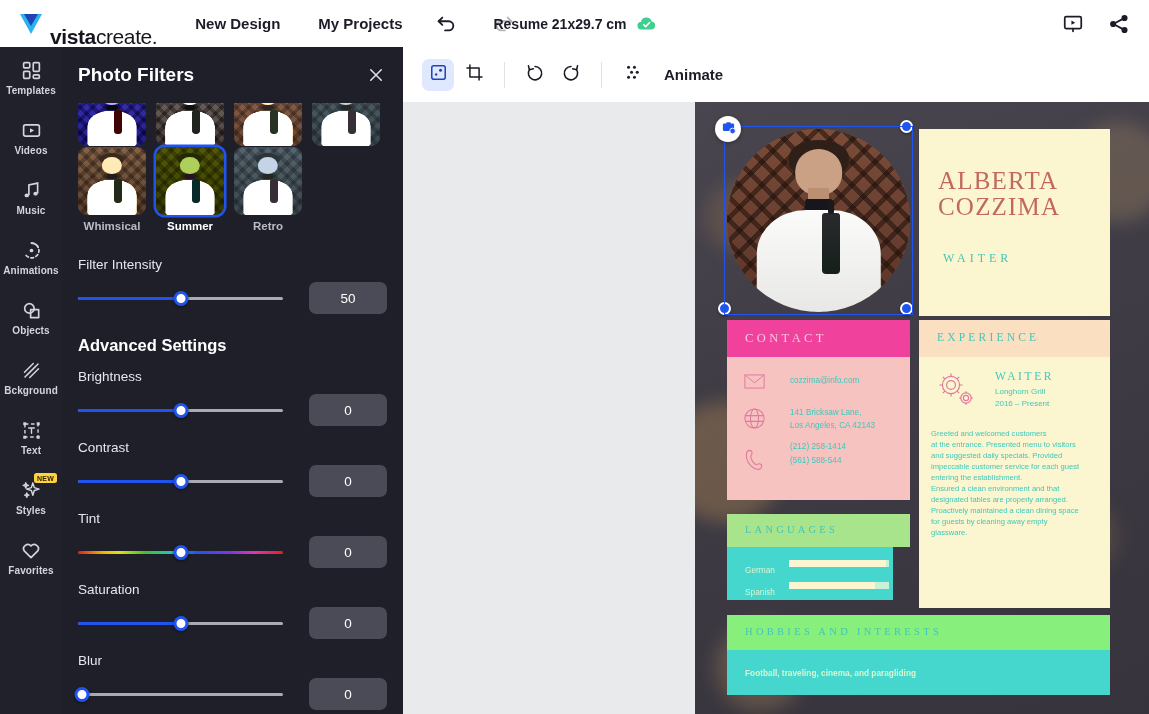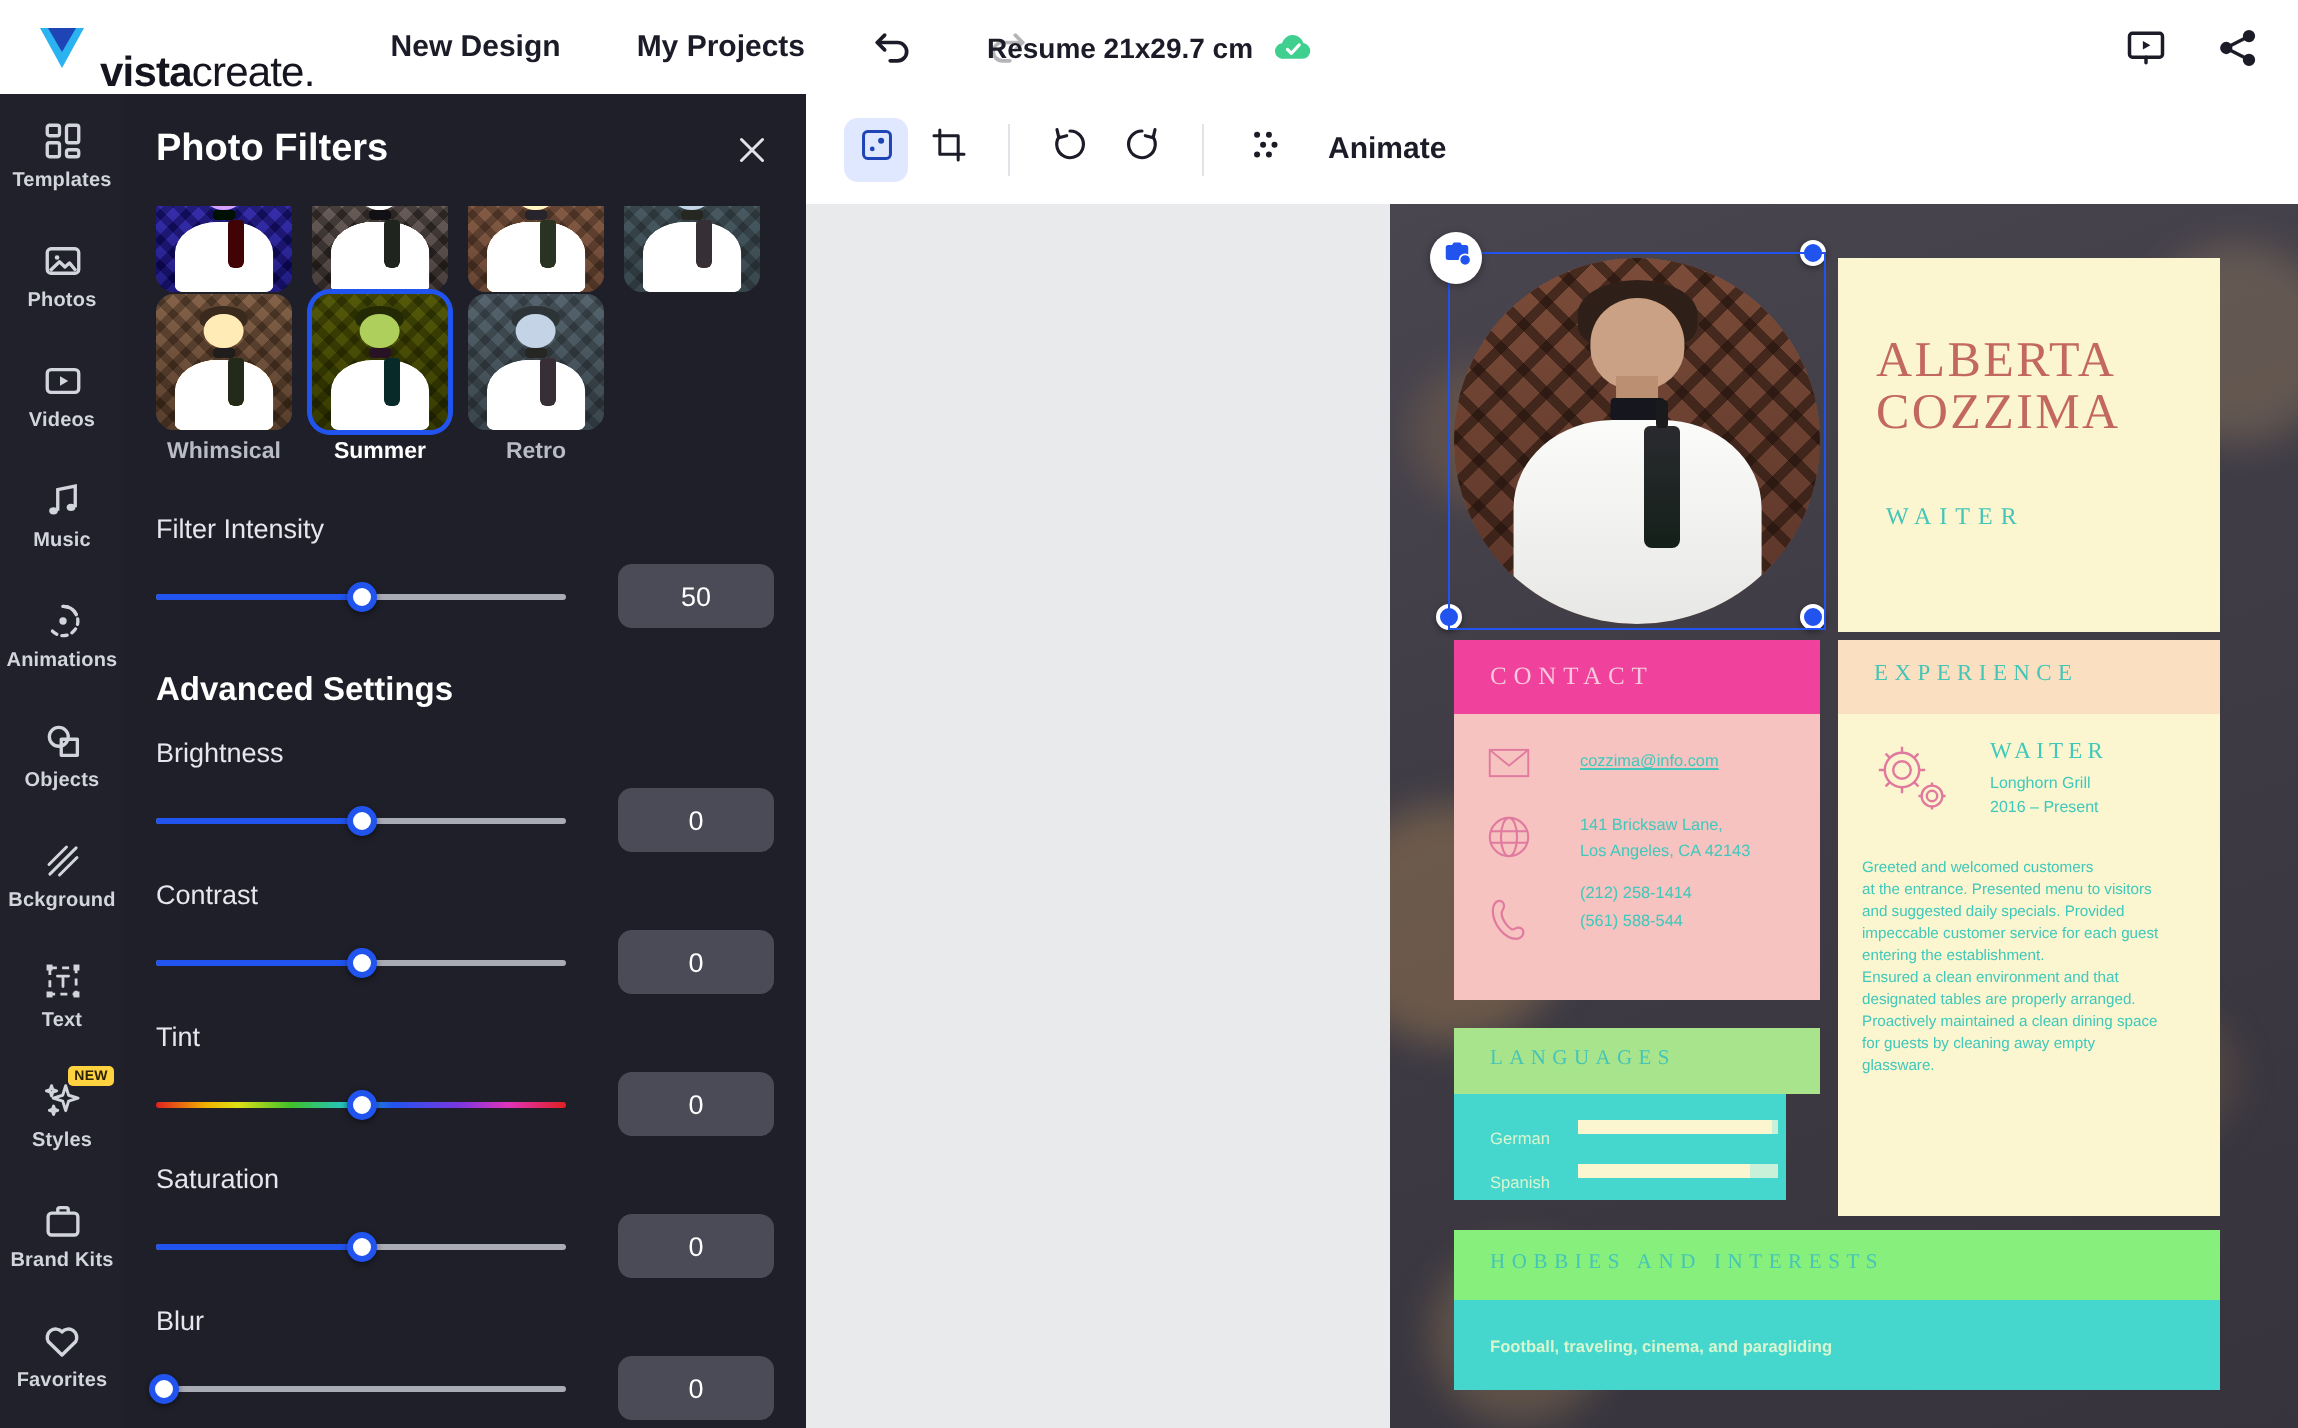--- a/index.html
+++ b/index.html
@@ -252,30 +252,20 @@
       <svg width="21" height="21" viewBox="0 0 24 24" fill="none" stroke="#d3d5dd" stroke-width="1.9">
         <rect x="3" y="3" width="7" height="6" rx="1.3"></rect>
           <rect x="14" y="3" width="7" height="10" rx="1.3"></rect>
         <rect x="3" y="13" width="7" height="8" rx="1.3"></rect>
           <rect x="14" y="17" width="7" height="4" rx="1.3"></rect>
       </svg>
     </span>
     <span class="rail-label">Templates</span>
   </div>
 
-  <div class="rail-item">
-    <span class="ric">
-      <svg width="21" height="21" viewBox="0 0 24 24" fill="none" stroke="#d3d5dd" stroke-width="1.9" stroke-linejoin="round">
-        <rect x="3" y="5" width="18" height="14" rx="2.2"></rect>
-        <circle cx="8.6" cy="10" r="1.3" fill="#d3d5dd" stroke="none"></circle>
-        <path d="M4.6 17.6 10 12.4l3.1 3 2.6-2.3 3.7 4.5"></path>
-      </svg>
-    </span>
-    <span class="rail-label">Photos</span>
-  </div>
 
   <div class="rail-item">
     <span class="ric">
       <svg width="21" height="21" viewBox="0 0 24 24" fill="none" stroke="#d3d5dd" stroke-width="1.9" stroke-linejoin="round">
         <rect x="3" y="5.5" width="18" height="13" rx="2.2"></rect>
         <path d="M10.3 9.3 15 12l-4.7 2.7z" fill="#d3d5dd" stroke="none"></path>
       </svg>
     </span>
     <span class="rail-label">Videos</span>
   </div>
@@ -340,29 +330,20 @@
     <span class="ric">
       <svg width="22" height="22" viewBox="0 0 24 24" fill="none" stroke="#d3d5dd" stroke-width="1.6" stroke-linejoin="round">
         <path d="M14 4.2 15.6 9.4 20.8 11 15.6 12.6 14 17.8 12.4 12.6 7.2 11 12.4 9.4z"></path>
         <path d="M6.3 4.2 7 6.3 9.1 7 7 7.7 6.3 9.8 5.6 7.7 3.5 7 5.6 6.3z"></path>
         <path d="M7.4 15.3 8 17l1.7.6-1.7.6-.6 1.7-.6-1.7L5.1 17.6 6.8 17z"></path>
       </svg>
     </span>
     <span class="rail-label">Styles</span>
   </div>
 
-  <div class="rail-item">
-    <span class="ric">
-      <svg width="21" height="21" viewBox="0 0 24 24" fill="none" stroke="#d3d5dd" stroke-width="1.9" stroke-linejoin="round">
-        <rect x="3.5" y="7.5" width="17" height="12.5" rx="2"></rect>
-        <path d="M9 7.5V5.6c0-.7.5-1.2 1.2-1.2h3.6c.7 0 1.2.5 1.2 1.2v1.9"></path>
-      </svg>
-    </span>
-    <span class="rail-label">Brand Kits</span>
-  </div>
 
   <div class="rail-item">
     <span class="ric">
       <svg width="22" height="22" viewBox="0 0 24 24" fill="none" stroke="#d3d5dd" stroke-width="1.9" stroke-linejoin="round">
         <path d="M12 20.2 4.6 13A4.6 4.6 0 0 1 12 7.6 4.6 4.6 0 0 1 19.4 13z"></path>
       </svg>
     </span>
     <span class="rail-label">Favorites</span>
   </div>
 </div>
@@ -617,21 +598,21 @@
       <div class="blk" style="left:32px;top:218px;width:183px;height:180px;background:#f6c3c1">
         <div style="position:absolute;left:0;top:0;width:183px;height:37px;background:#f0419c"></div>
         <div class="hdr-band" style="position:absolute;left:18px;top:11px;font-size:12.5px;color:#f8c8dd;letter-spacing:3.4px;">CONTACT</div>
 
         <span style="position:absolute;left:17px;top:54px;">
           <svg width="21" height="15" viewBox="0 0 24 17" fill="none" stroke="#e07a9e" stroke-width="1.1">
             <rect x="1" y="1" width="22" height="15"></rect>
               <path d="M1 1 12 10 23 1"></path>
           </svg>
         </span>
-        <div style="position:absolute;left:63px;top:56px;font-size:8.2px;color:#3fc8bb;text-decoration:underline;">cozzima@info.com</div>
+        <div style="position:absolute;left:63px;top:56px;font-size:8.2px;color:#3fc8bb;">cozzima@info.com</div>
 
         <span style="position:absolute;left:16px;top:87px;">
           <svg width="23" height="23" viewBox="0 0 24 24" fill="none" stroke="#e07a9e" stroke-width="1.1">
             <circle cx="12" cy="12" r="10"></circle>
               <ellipse cx="12" cy="12" rx="4.2" ry="10"></ellipse>
               <path d="M2.3 9h19.4M2.3 15h19.4"></path>
           </svg>
         </span>
         <div style="position:absolute;left:63px;top:88px;font-size:8.2px;color:#3fc8bb;">141 Bricksaw Lane,</div>
         <div style="position:absolute;left:63px;top:101px;font-size:8.2px;color:#3fc8bb;">Los Angeles, CA 42143</div>

